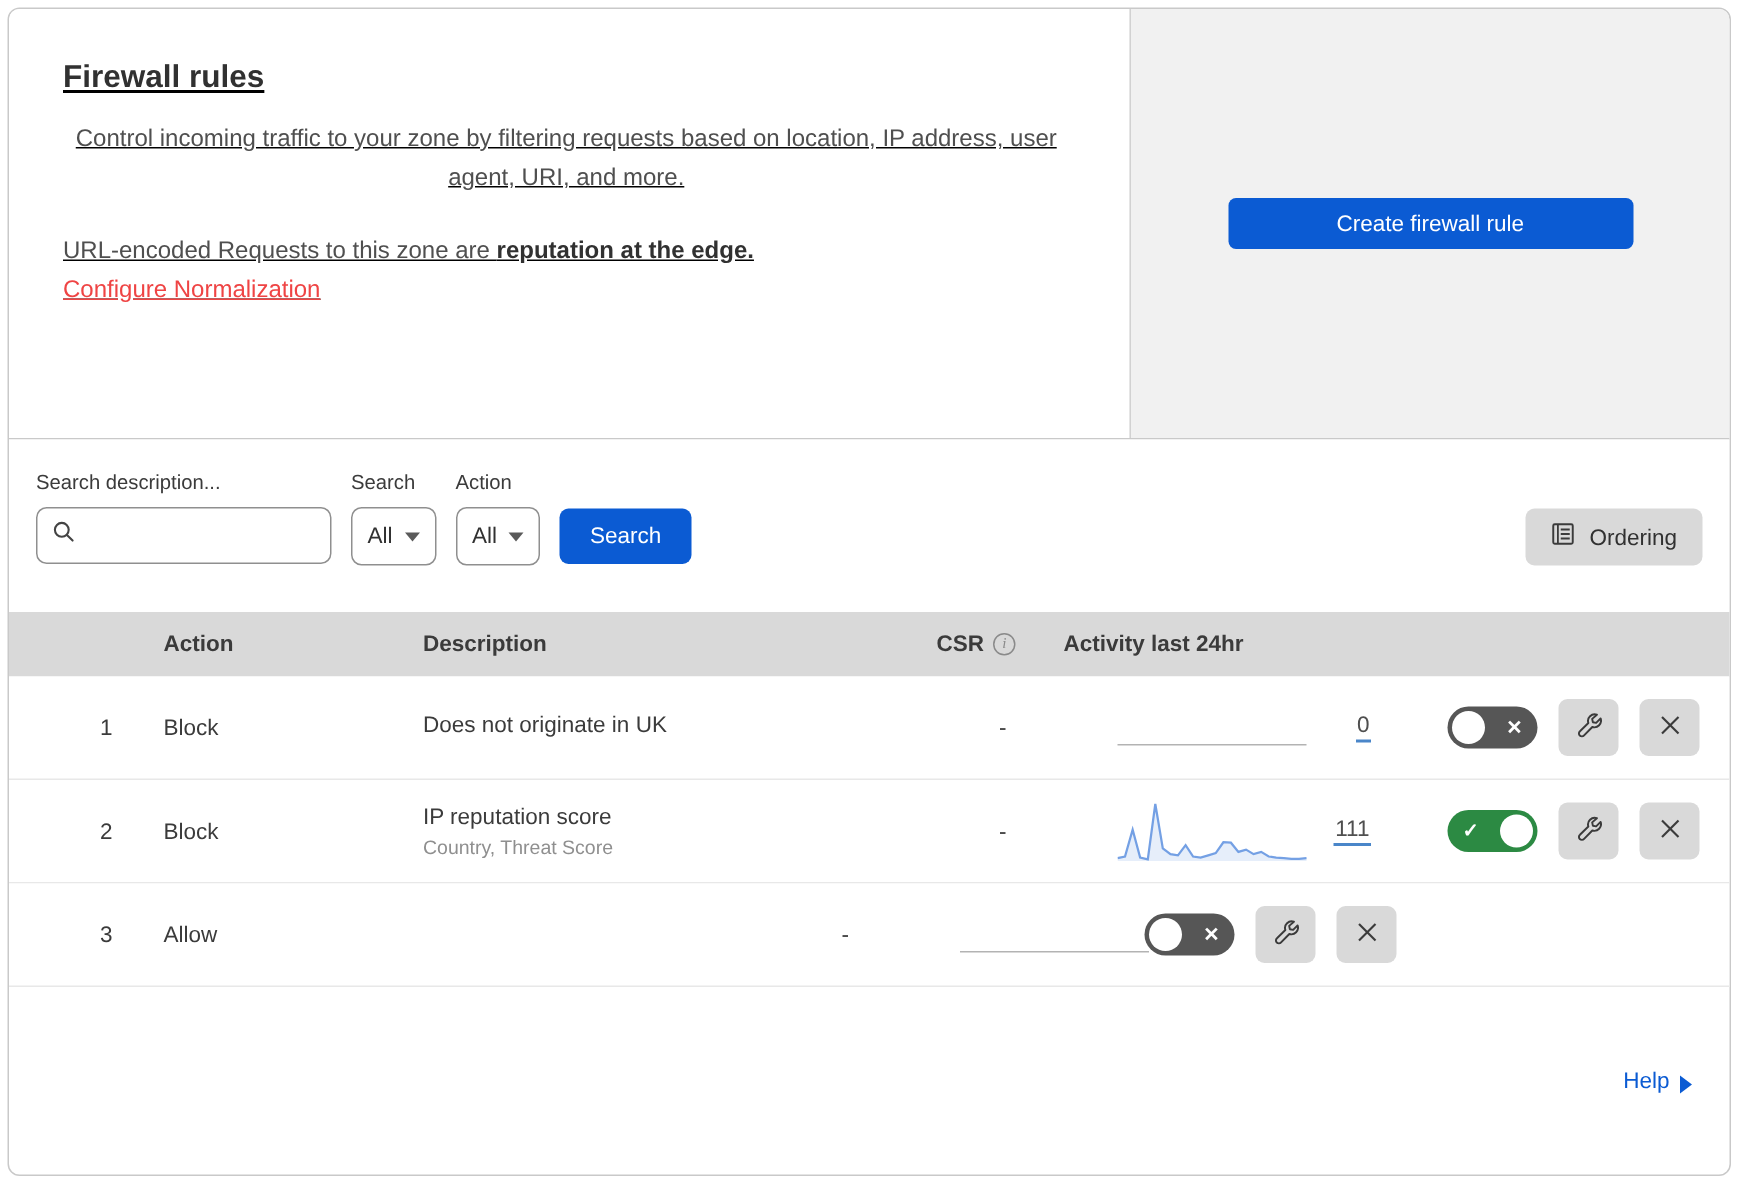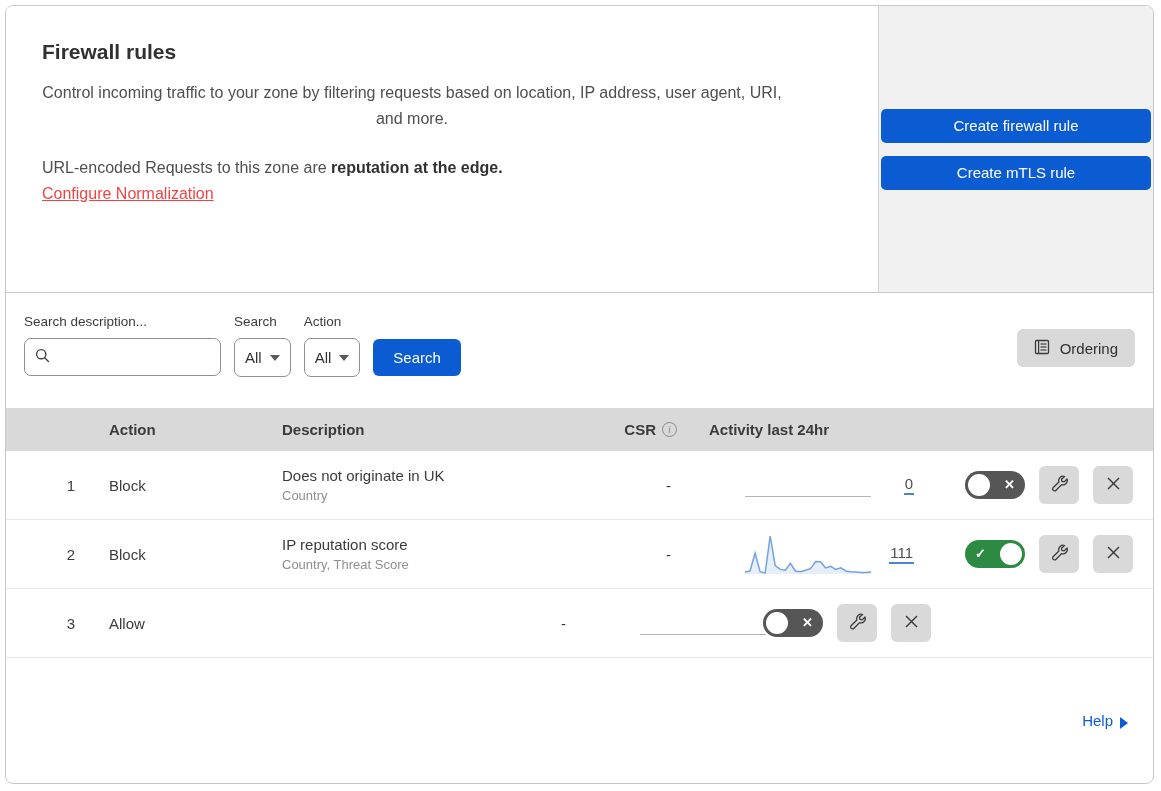--- a/index.html
+++ b/index.html
@@ -4,46 +4,46 @@
 <style>
   * { box-sizing: border-box; margin: 0; padding: 0; }
   html,body { width:1161px; height:791px; background:#fff;
     font-family:"Liberation Sans", sans-serif; }
   .container { position:absolute; top:5px; left:5px; width:1149px; height:779px;
     border:1px solid #c9c9c9; border-radius:8px; overflow:hidden; background:#fff;
     display:flex; flex-direction:column; }
 
   
   .header-section { display:flex; height:287px; flex:none; border-bottom:1px solid #c9c9c9; }
-  .header-left { flex:1; padding:34px 40px 0 36px; background:#fff; }
+  .header-left { flex:1; padding:34px 40px 0 36px; background:#fff;text-decoration:underline; }
   .page-title { font-size:21px; font-weight:600; color:#313131; margin-bottom:16px; }
   .desc { font-size:16px; color:#4f4f4f; line-height:1.62; max-width:740px; margin-bottom:27px;text-align:center; }
   .usage { font-size:16px; font-weight:700; color:#313131; margin-bottom:28px; }
   .norm { font-size:16px; color:#4f4f4f; margin-bottom:8px; }
   .norm strong { color:#313131; }
   .link { font-size:16px; color:#ef4444; text-decoration:underline; cursor:pointer; }
-  .header-right { width:275px; flex:none; background:#f1f1f1; border-left:1px solid #d2d2d2;
+  .header-right { width:400px; flex:none; background:#f1f1f1; border-left:1px solid #d2d2d2;
     display:flex; flex-direction:column; justify-content:center; align-items:center; gap:13px; }
   .btn-primary { width:270px; height:34px; background:#0b5bd3; color:#fff; border:none;
     border-radius:5px; font-size:15px; font-family:inherit; cursor:pointer; }
 
   
   .filter-section { height:115px; flex:none; padding:21px 18px 0 18px; display:flex; align-items:flex-start; background:#fff; }
   .filter-group { display:flex; flex-direction:column; margin-right:13px; }
   .filter-label { font-size:13.5px; color:#3b3b3b; margin-bottom:9px; }
   .search-box { width:197px; height:38px; border:1px solid #8f8f8f; border-radius:7px;
     display:flex; align-items:center; padding:0 10px; background:#fff; }
   .search-box input { border:none; outline:none; flex:1; min-width:0; font-size:14px; font-family:inherit; margin-left:6px; }
   .select-box { height:39px; border:1px solid #8f8f8f; border-radius:7px; background:#fff;
     display:flex; align-items:center; gap:8px; padding:0 10px; font-size:15px; color:#313131; cursor:pointer; }
   .caret { width:0; height:0; border-left:5px solid transparent; border-right:5px solid transparent;
     border-top:6px solid #5a5a5a; }
   .btn-search { height:37px; padding:0 20px; margin-top:25px; background:#0b5bd3; color:#fff;
     border:none; border-radius:6px; font-size:15px; font-family:inherit; cursor:pointer; }
-  .btn-ordering { margin-left:auto; margin-top:15px; height:38px; padding:0 17px; background:#d9d9d9;
+  .btn-ordering { margin-left:auto; margin-top:25px; height:38px; padding:0 17px; background:#d9d9d9;
     border:none; border-radius:6px; font-size:15px; color:#313131; font-family:inherit;
     display:flex; align-items:center; gap:10px; cursor:pointer; }
 
   
   .grid-row { display:grid; grid-template-columns:85px 175px 330px 105px 250px 1fr; align-items:center; }
   .thead { height:43px; background:#d9d9d9; font-size:15px; font-weight:600; color:#3b3b3b; flex:none; }
   .col-num { text-align:right; padding-right:16px; }
   .col-action { padding-left:18px; }
   .col-desc { padding-left:16px; }
   .col-csr { display:flex; justify-content:flex-end; align-items:center; gap:6px; padding-right:24px; }
@@ -94,21 +94,20 @@
 
   <div class="header-section">
     <div class="header-left">
       <div class="page-title">Firewall rules</div>
       <p class="desc">Control incoming traffic to your zone by filtering requests based on location, IP address, user agent, URI, and more.</p>
       <p class="norm"><span>URL-encoded Requests to this zone are </span><strong>reputation at the edge.</strong></p>
       <span class="link">Configure Normalization</span>
     </div>
     <div class="header-right">
       <button class="btn-primary">Create firewall rule</button>
-      <button class="btn-primary">Create mTLS rule</button>
     </div>
   </div>
 
   <div class="filter-section">
     <div class="filter-group">
       <span class="filter-label">Search description...</span>
       <div class="search-box">
         <span>
           <svg width="15" height="15" viewBox="0 0 15 15">
               <circle cx="6.2" cy="6.2" r="4.6" fill="none" stroke="#444" stroke-width="1.4"></circle>
@@ -157,21 +156,20 @@
     </div>
     <div class="col-activity">Activity last 24hr</div>
     <div></div>
   </div>
 
   <div class="grid-row trow">
     <div class="col-num">1</div>
     <div class="col-action">Block</div>
     <div class="col-desc">
       <div class="desc-title">Does not originate in UK</div>
-      <div class="desc-sub">Country</div>
     </div>
     <div class="csr-cell">-</div>
     <div class="activity-cell">
       <div class="activity-chart flat"></div>
       <span class="activity-count">0</span>
     </div>
     <div class="controls-cell">
       <div class="toggle off">
           <span class="mark">✕</span>
           <span class="knob"></span>

